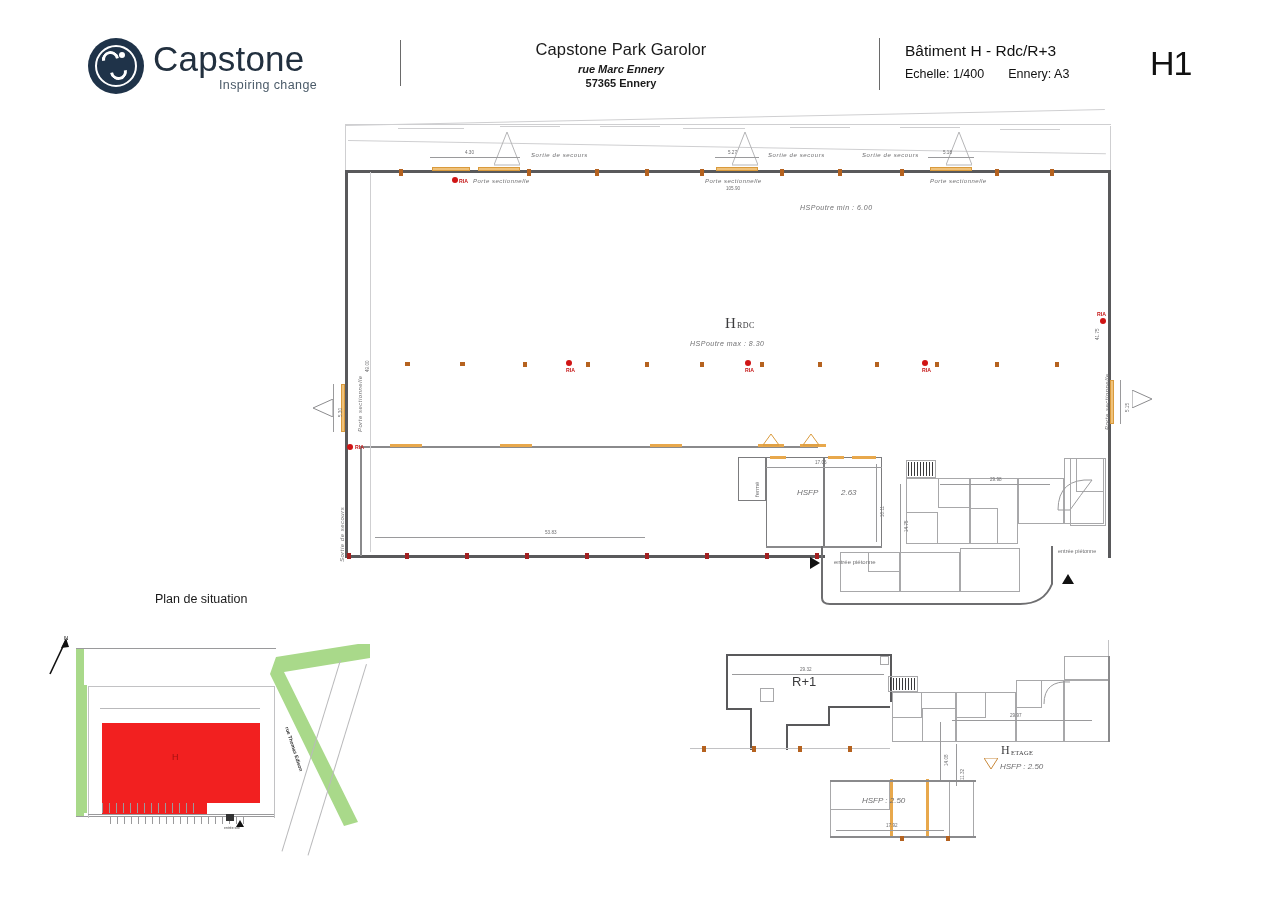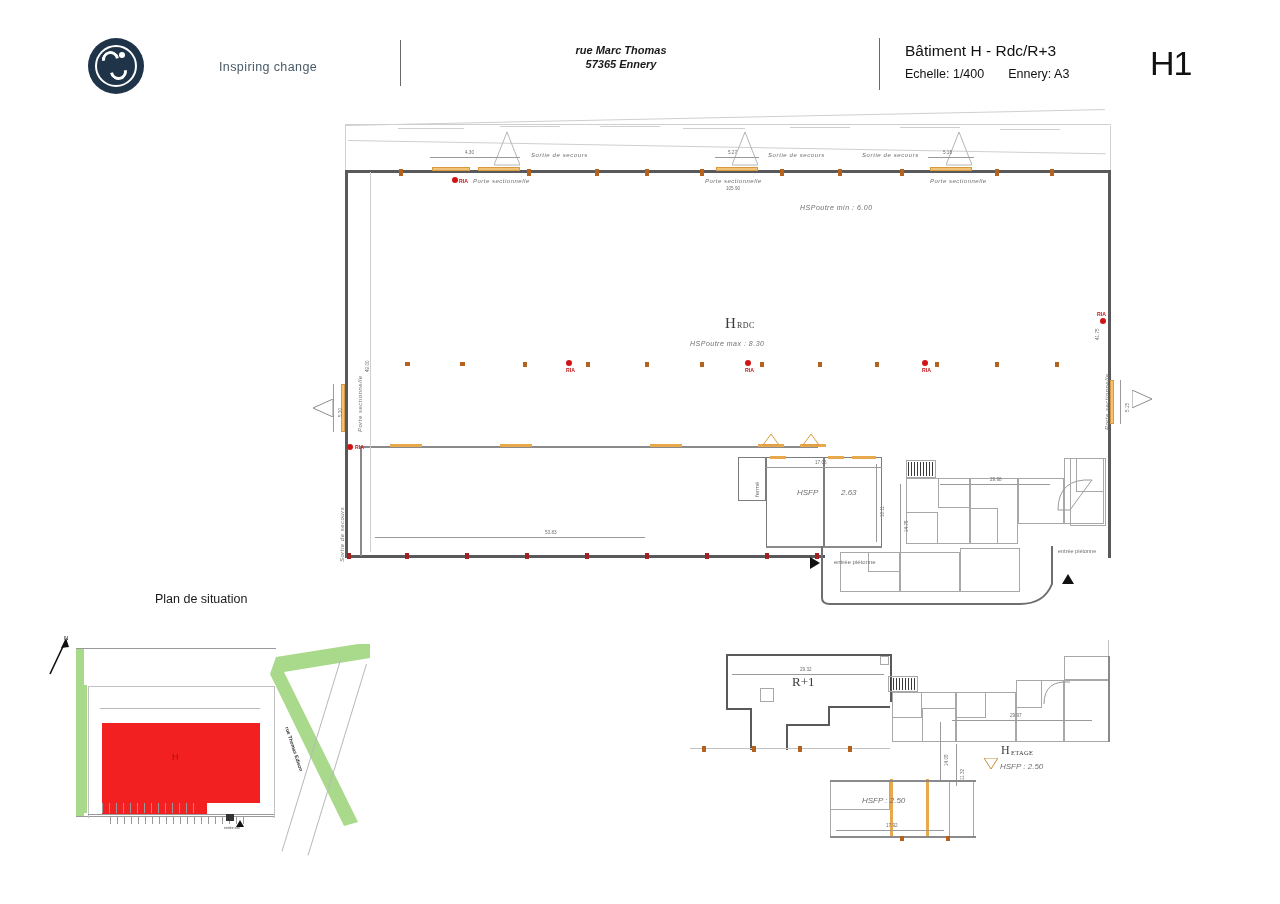--- a/index.html
+++ b/index.html
@@ -21,21 +21,21 @@
   #brand-name{font-size:35px;color:#22303f;letter-spacing:.2px;font-weight:400;}
   #brand-tag{font-size:12.5px;color:#4a5a68;letter-spacing:.4px;margin-top:3px;margin-left:66px;text-align:center;}
 
   .tb-divider{position:absolute;width:1px;background:#6a6a6a;}
   #tb-div-1{left:400px;top:40px;height:46px;}
   #tb-div-2{left:879px;top:38px;height:52px;}
 
   #project-block{position:absolute;left:463px;top:40px;width:316px;text-align:center;}
   #project-title{font-size:16.5px;color:#1a1a1a;letter-spacing:.1px;}
   #project-street{font-size:11px;font-style:italic;font-weight:bold;color:#1a1a1a;margin-top:4px;}
-  #project-city{font-size:11px;font-style:italic;font-weight:bold;color:#1a1a1a;margin-top:2px;}
+  #project-city{font-size:11px;font-weight:bold;color:#1a1a1a;margin-top:2px;}
 
   #sheet-block{position:absolute;left:905px;top:42px;width:240px;}
   #sheet-title{font-size:15.5px;color:#111;}
   #sheet-meta{font-size:12.5px;color:#111;margin-top:7px;display:flex;gap:24px;}
   #sheet-code{position:absolute;left:1150px;top:44px;font-size:34px;color:#111;letter-spacing:-1px;}
 
   
   .wall{position:absolute;background:#59595b;}
   .wall-thin{position:absolute;background:#8a8a8c;}
   .line{position:absolute;background:#b9b9bb;}
@@ -77,29 +77,31 @@
 
 <div id="titleblock">
 
   <div id="logo-wrap">
     <div id="logo-mark">
       <div class="logo-c a"></div>
       <div class="logo-c b"></div>
       <div class="logo-dot"></div>
     </div>
     <div id="logo-text">
+      <div id="brand-name">Capstone</div>
       <div id="brand-tag">Inspiring change</div>
     </div>
   </div>
 
   <div class="tb-divider" id="tb-div-1"></div>
   <div class="tb-divider" id="tb-div-2"></div>
 
   <div id="project-block">
-    <div id="project-street">rue Marc Thomas</div>
+    <div id="project-title">Capstone Park Garolor</div>
+    <div id="project-street">rue Marc Ennery</div>
     <div id="project-city">57365 Ennery</div>
   </div>
 
   <div id="sheet-block">
     <div id="sheet-title">Bâtiment H - Rdc/R+3</div>
     <div id="sheet-meta">
       <span>Echelle: 1/400</span>
       <span>Ennery: A3</span>
     </div>
   </div>
@@ -347,21 +349,21 @@
   <div class="wall" style="left:36px;top:14px;width:2px;height:56px;"></div>
   <div class="wall" style="left:36px;top:14px;width:166px;height:2px;"></div>
   <div class="wall" style="left:200px;top:14px;width:2px;height:48px;"></div>
   <div class="wall" style="left:36px;top:68px;width:26px;height:2px;"></div>
   <div class="wall" style="left:60px;top:68px;width:2px;height:42px;"></div>
   <div class="wall" style="left:96px;top:84px;width:2px;height:26px;"></div>
   <div class="wall" style="left:96px;top:84px;width:44px;height:2px;"></div>
   <div class="wall" style="left:138px;top:66px;width:2px;height:20px;"></div>
   <div class="wall" style="left:138px;top:66px;width:62px;height:2px;"></div>
 
-  <div class="abs" style="left:102px;top:34px;font-family:Liberation Serif, serif;font-size:13px;color:#3b3b3d;">R+1</div>
+  <div class="abs" style="left:102px;top:34px;font-family:Liberation Sans, sans-serif;font-size:13px;color:#3b3b3d;">R+1</div>
   <div class="room-thin" style="left:70px;top:48px;width:14px;height:14px;"></div>
   <div class="dimline" style="left:42px;top:34px;width:152px;"></div>
   <div class="dimtext" style="left:110px;top:27px;">29.32</div>
   <div class="room-thin" style="left:190px;top:16px;width:9px;height:9px;"></div>
 
   <div class="line" style="left:0px;top:108px;width:200px;height:1px;background:#c2c2c4;"></div>
   <div class="post" style="left:12px;top:106px;width:4px;height:6px;"></div>
   <div class="post" style="left:62px;top:106px;width:4px;height:6px;"></div>
   <div class="post" style="left:108px;top:106px;width:4px;height:6px;"></div>
   <div class="post" style="left:158px;top:106px;width:4px;height:6px;"></div>

